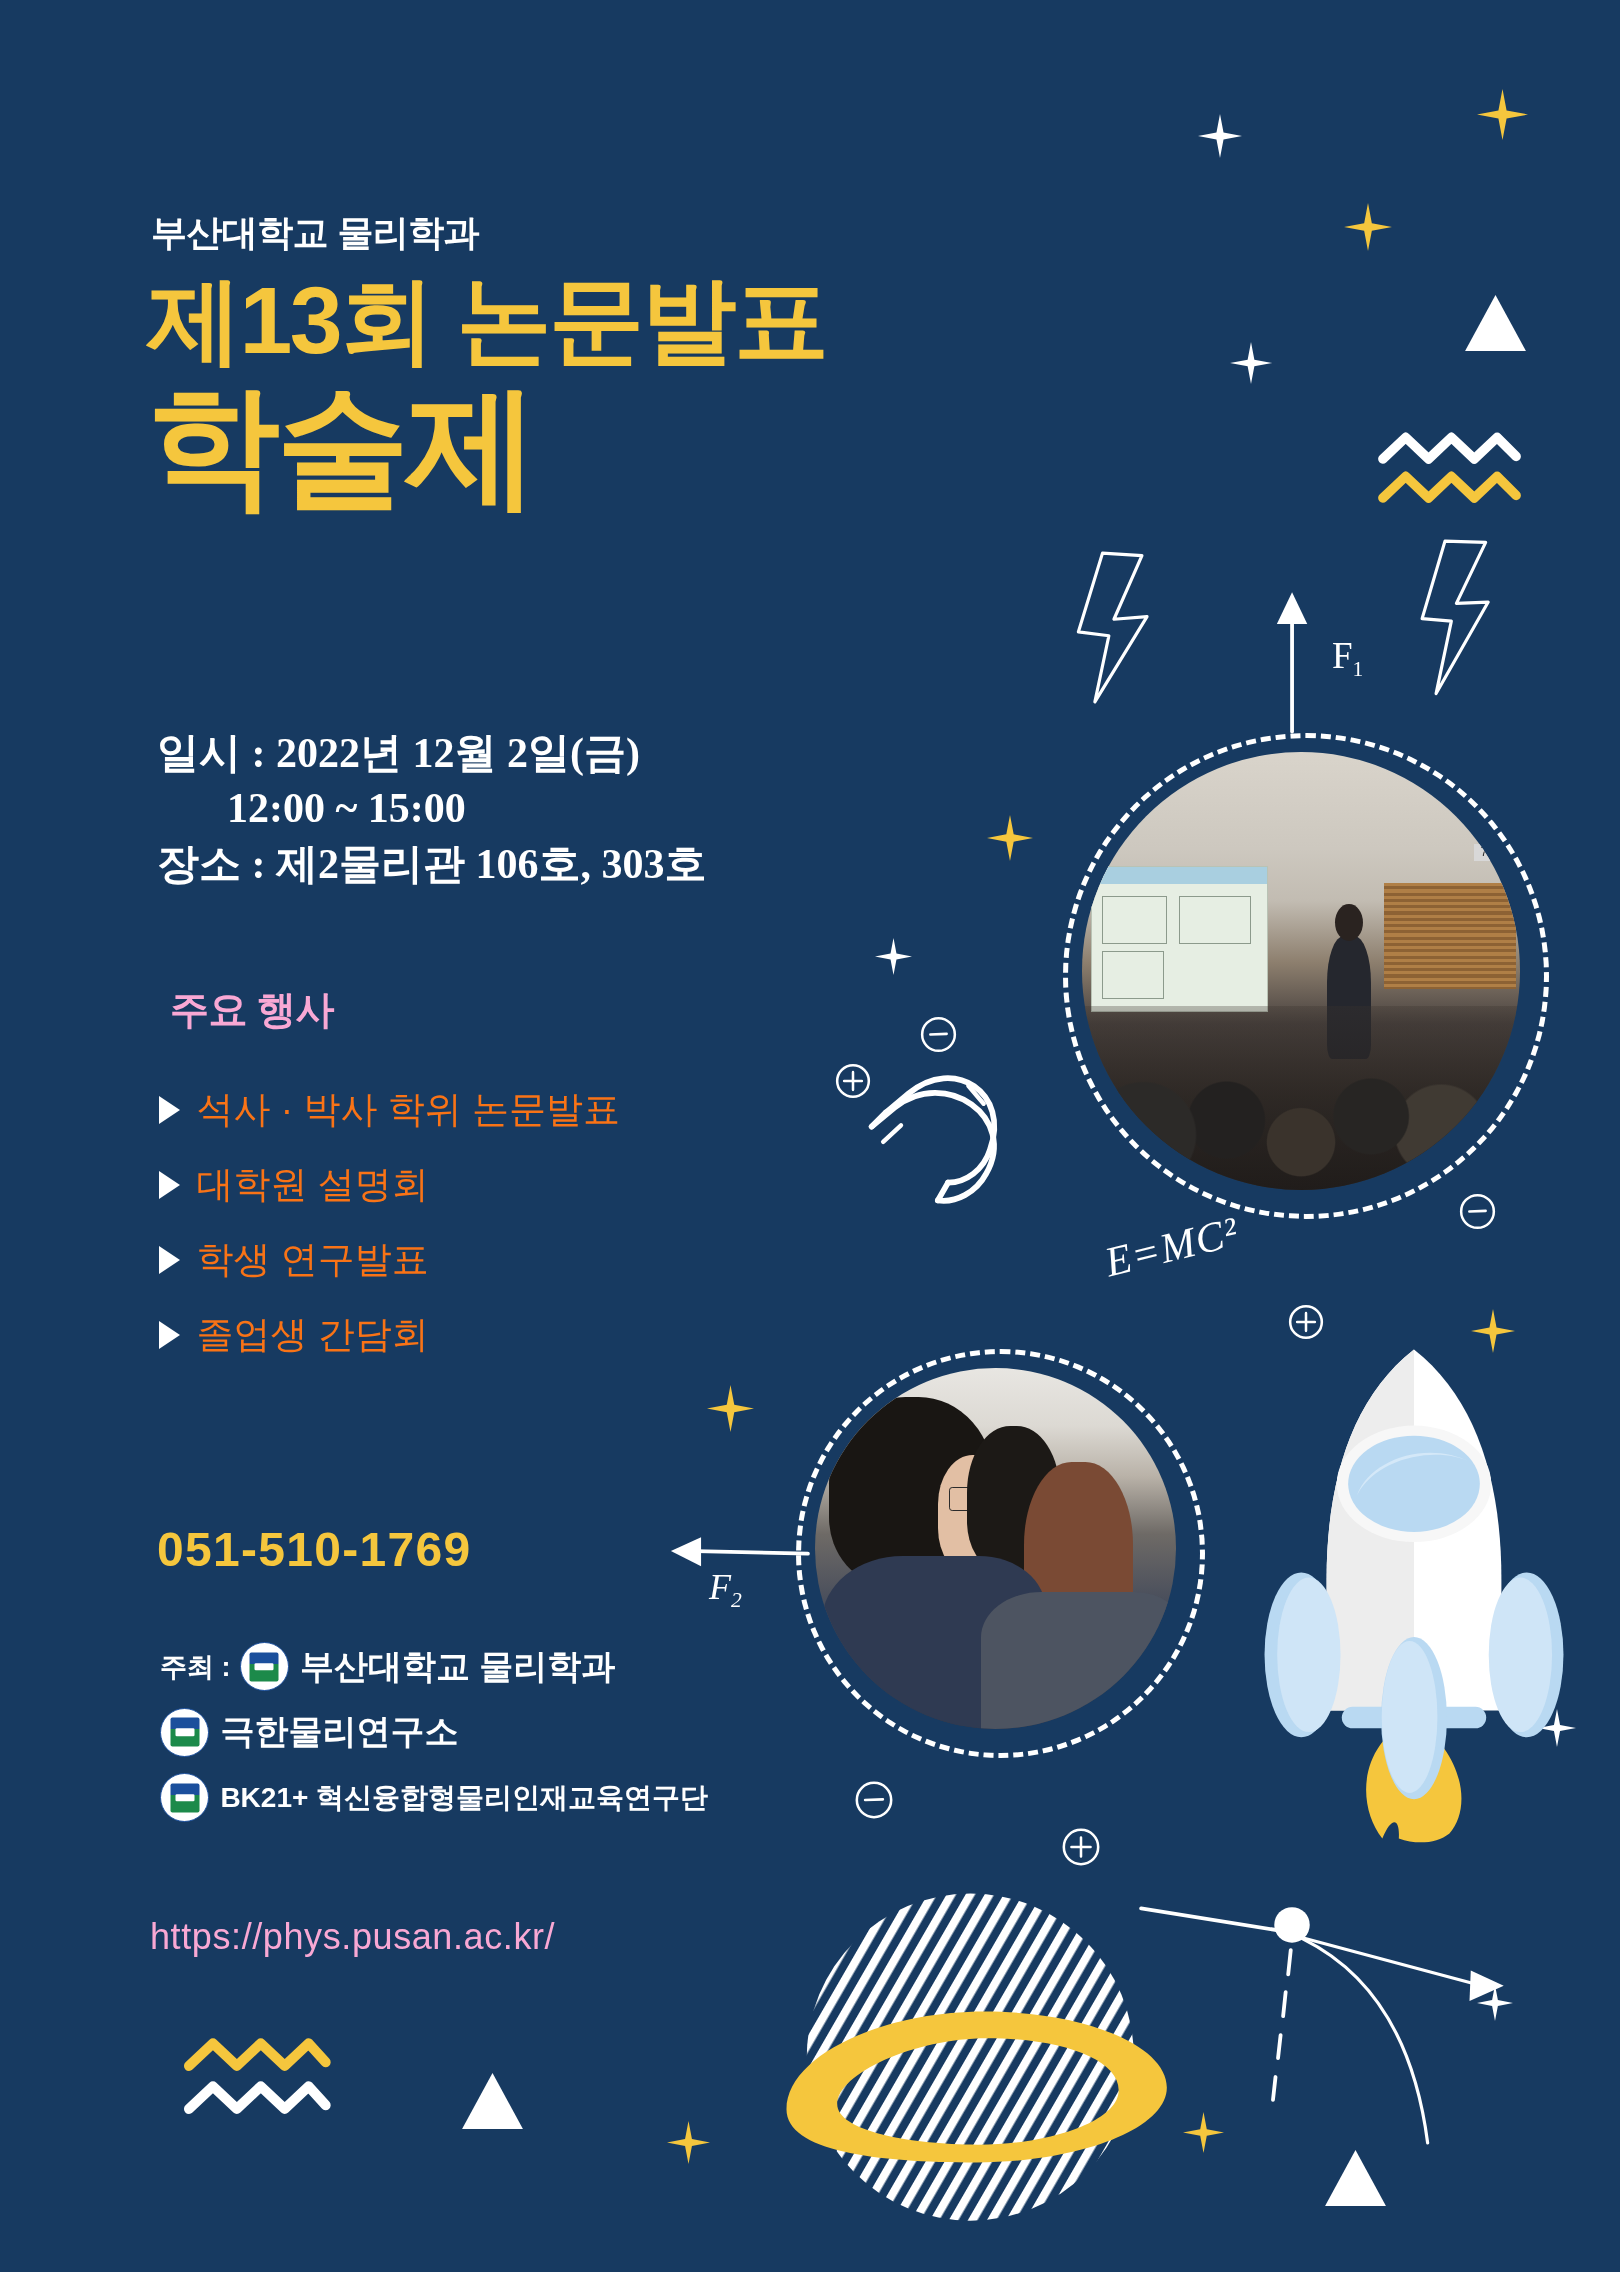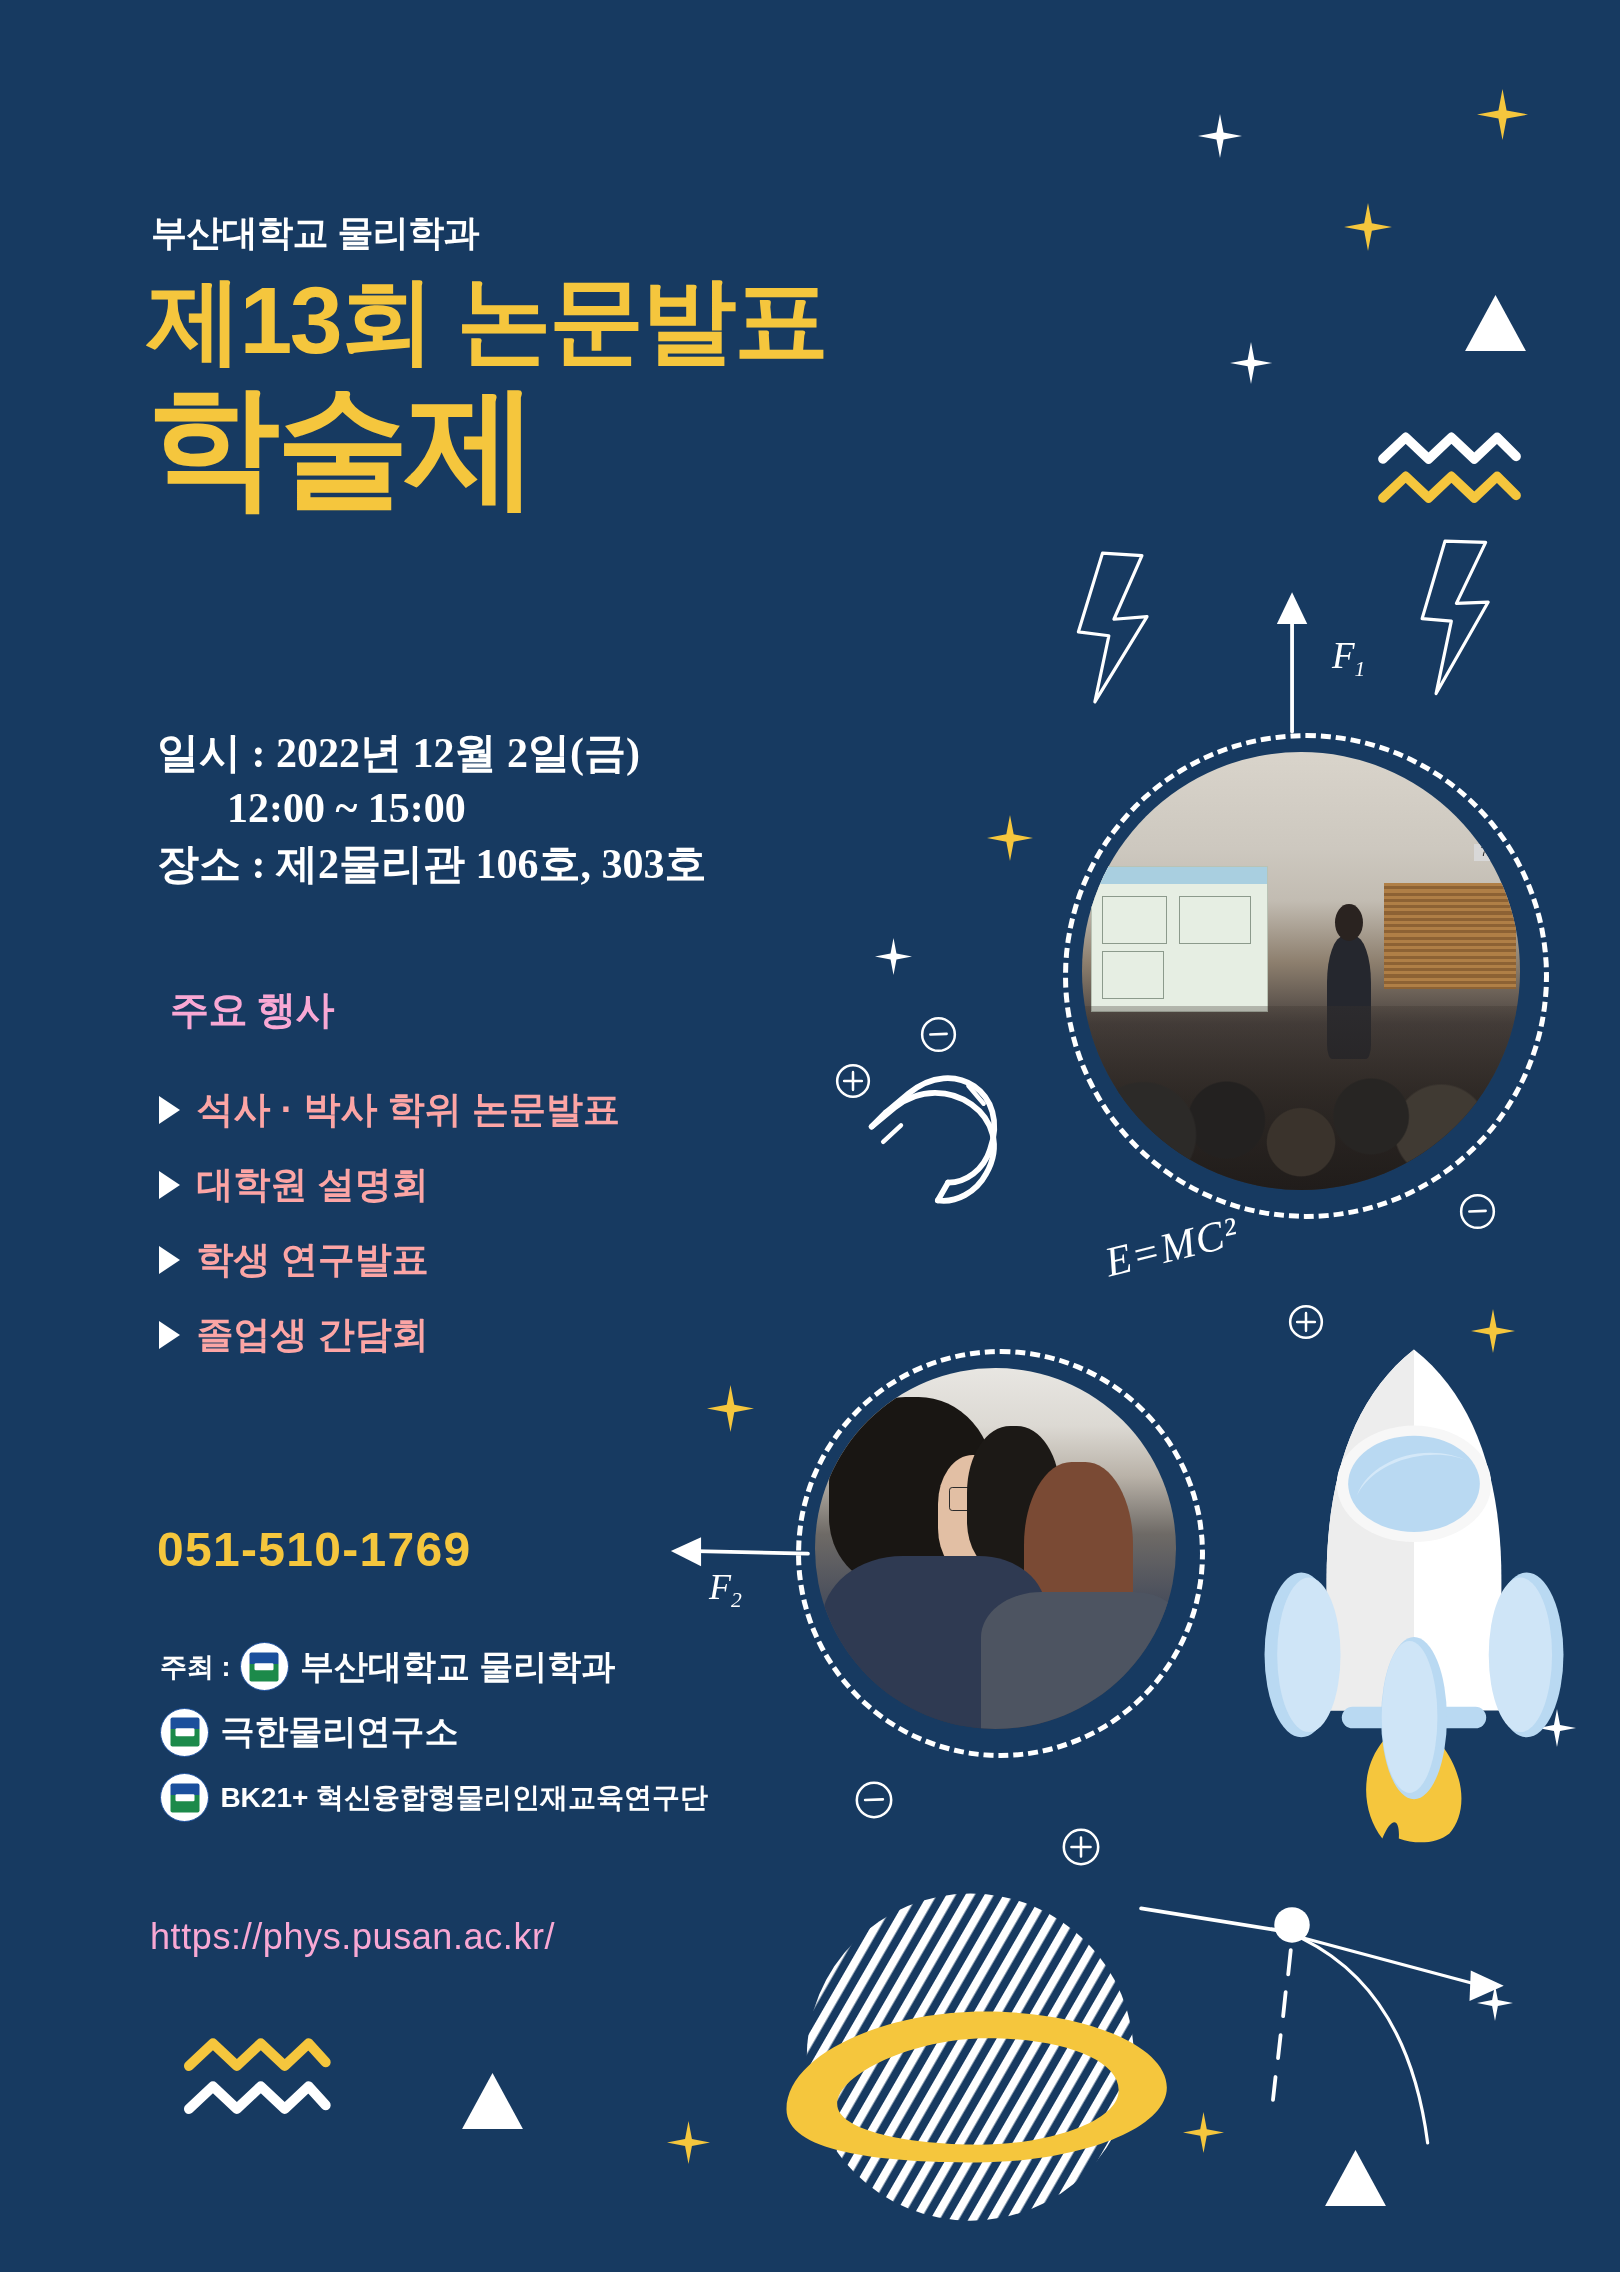--- a/index.html
+++ b/index.html
@@ -75,22 +75,22 @@
     position: absolute;
     left: 159px;
     top: 1072px;
     width: 634px;
   }
   .event-item {
     display: flex;
     align-items: center;
     height: 75px;
     font-size: 37px;
-    font-weight: 700;
-    color: #fca5a5;
+    font-weight: 400;
+    color: #f97316;
     white-space: nowrap;
     text-align: center;
   }
   .event-item .tri {
     width: 0; height: 0;
     border-left: 21.6px solid #ffffff;
     border-top: 14px solid transparent;
     border-bottom: 14px solid transparent;
     margin-right: 16.5px;
     flex: none;
@@ -337,21 +337,21 @@
       <path d="M44 8 L108 10 L62 106 L112 104 L30 248 L54 134 L8 130 Z" fill="none" stroke="#ffffff" stroke-width="5" stroke-linejoin="round" stroke-linecap="round"></path>
     </svg>
   </div>
 
   <div class="deco" style="left:1268px; top:587px;">
     <svg width="76" height="146" viewBox="0 0 120 230">
       <path d="M38 228 L38 40" stroke="#ffffff" stroke-width="6" stroke-linecap="round" fill="none"></path>
       <path d="M38 8 L62 58 L14 58 Z" fill="#ffffff"></path>
     </svg>
   </div>
-  <div class="deco" style="left:1332px; top:634px; font-size:37px; font-weight:400; font-style:italic; color:#ffffff; font-family:'Liberation Serif', serif;">
+  <div class="deco" style="left:1332px; top:634px; font-size:37px; font-weight:400; color:#ffffff; font-family:'Liberation Serif', serif;">
     <span>F</span><span style="font-size:21.6px; vertical-align:sub;">1</span>
   </div>
 
   <div class="deco" style="left:987px; top:815px;">
     <svg width="46" height="46" viewBox="0 0 100 100">
         <path d="M50 0 L58 42 L100 50 L58 58 L50 100 L42 58 L0 50 L42 42 Z" fill="#f5c63d"></path>
       </svg>
   </div>
   <div class="deco" style="left:875px; top:938px;">
     <svg width="37" height="37" viewBox="0 0 100 100">

